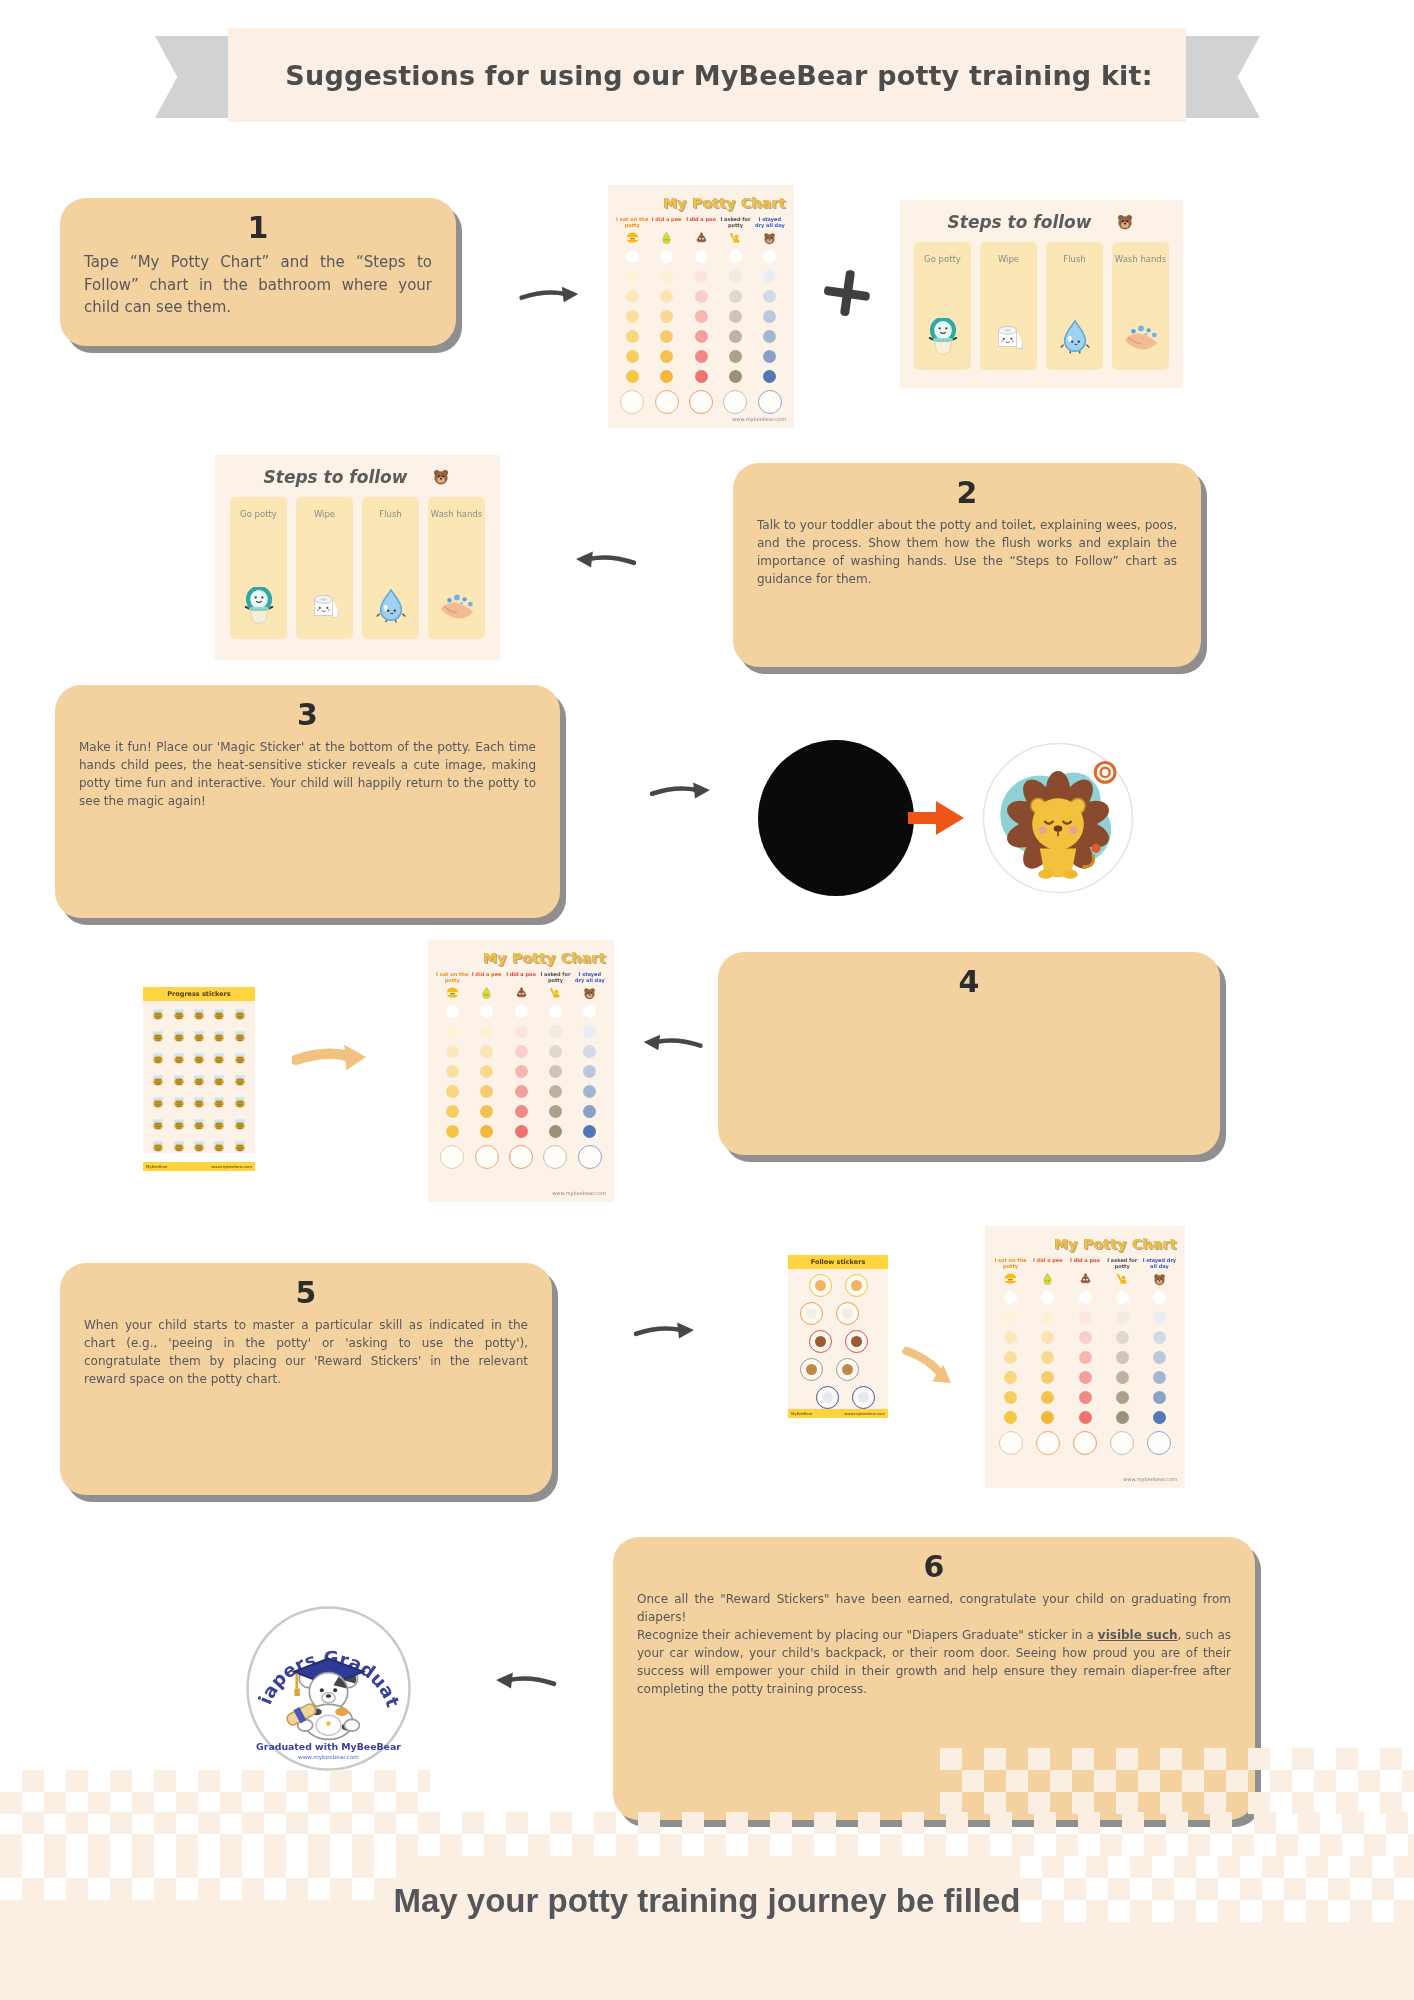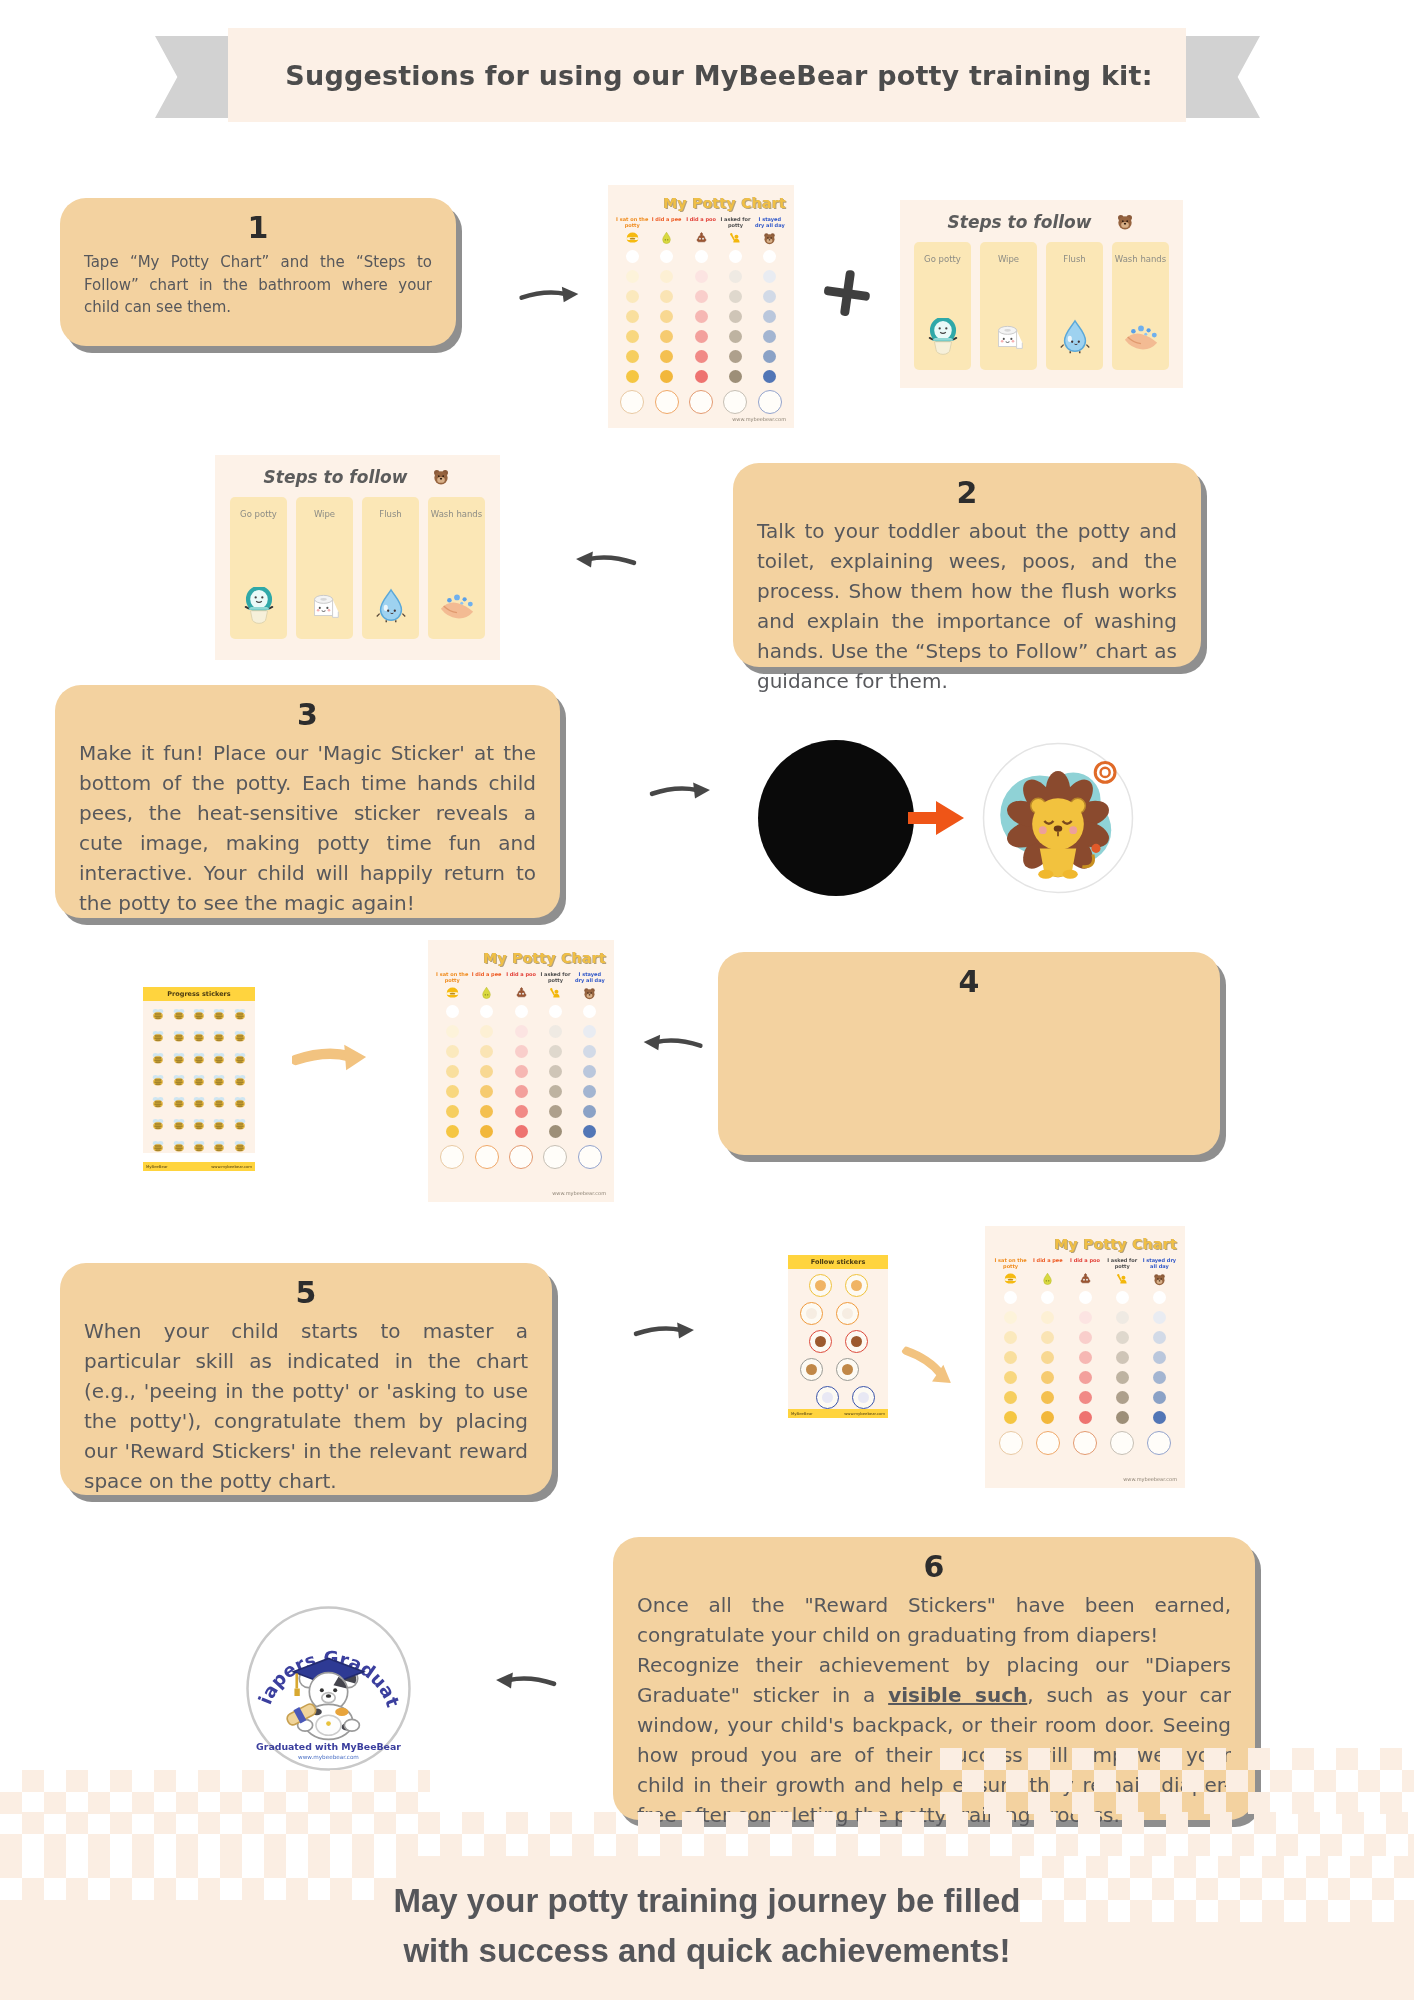--- a/index.html
+++ b/index.html
@@ -13,21 +13,21 @@
   .ribbon.right{left:1174px;top:36px;width:86px;height:82px;
     clip-path:polygon(0 0,100% 0,74% 50%,100% 100%,0 100%);}
   .banner-plate{position:absolute;left:228px;top:28px;width:958px;height:94px;background:#fcf0e6;
     display:flex;align-items:center;justify-content:center;}
   .banner-title{font-size:27px;font-weight:bold;color:#4c4c4c;letter-spacing:.2px;margin-left:24px;}
 
   
   .step-box{position:absolute;background:#f3d2a0;border-radius:26px;box-shadow:6px 7px 0 #8f8f8f;
     padding:8px 24px;box-sizing:border-box;color:#57585c;}
   .step-num{text-align:center;font-weight:bold;font-size:30px;color:#2d2d2d;margin:4px 0 6px;}
-  .step-text{font-size:20px;line-height:1.5;text-align:justify;white-space:pre-wrap;}
+  .step-text{font-size:12px;line-height:1.5;text-align:justify;white-space:pre-wrap;}
   .step-box[data-step="0"] .step-text{font-size:15px;}
   .em{font-weight:bold;text-decoration:underline;}
 
   
   .potty-chart{position:absolute;background:#fdf2e8;box-sizing:border-box;
     padding:10px 8px 6px;display:flex;flex-direction:column;}
   .pc-title{text-align:right;font-weight:bold;font-size:14px;color:#f0bf45;
     text-shadow:1px 1px 0 #b5a27b,-0.5px -0.5px 0 #b5a27b;margin-bottom:6px;letter-spacing:.3px;}
   .pc-cols{display:flex;flex:1;gap:2px;}
   .pc-col{flex:1;display:flex;flex-direction:column;align-items:center;}
@@ -968,16 +968,15 @@
   <div class="plus"></div>
 
   <div class="checker" style="left:0;top:1770px;width:430px;height:44px;"></div>
   <div class="checker" style="left:940px;top:1748px;width:474px;height:66px;background-position:22px 0;"></div>
   <div class="checker" style="left:0;top:1812px;width:1414px;height:44px;"></div>
   <div class="footer-band"></div>
   <div class="checker-w" style="left:0;top:1856px;width:396px;height:44px;"></div>
   <div class="checker-w" style="left:1020px;top:1856px;width:394px;height:66px;background-position:22px 0;"></div>
   <div class="footer-text">
     <div>May your potty training journey be filled</div>
-    <div>with success and quick achievements!</div>
   </div>
 
 </div>
 
 </body></html>

